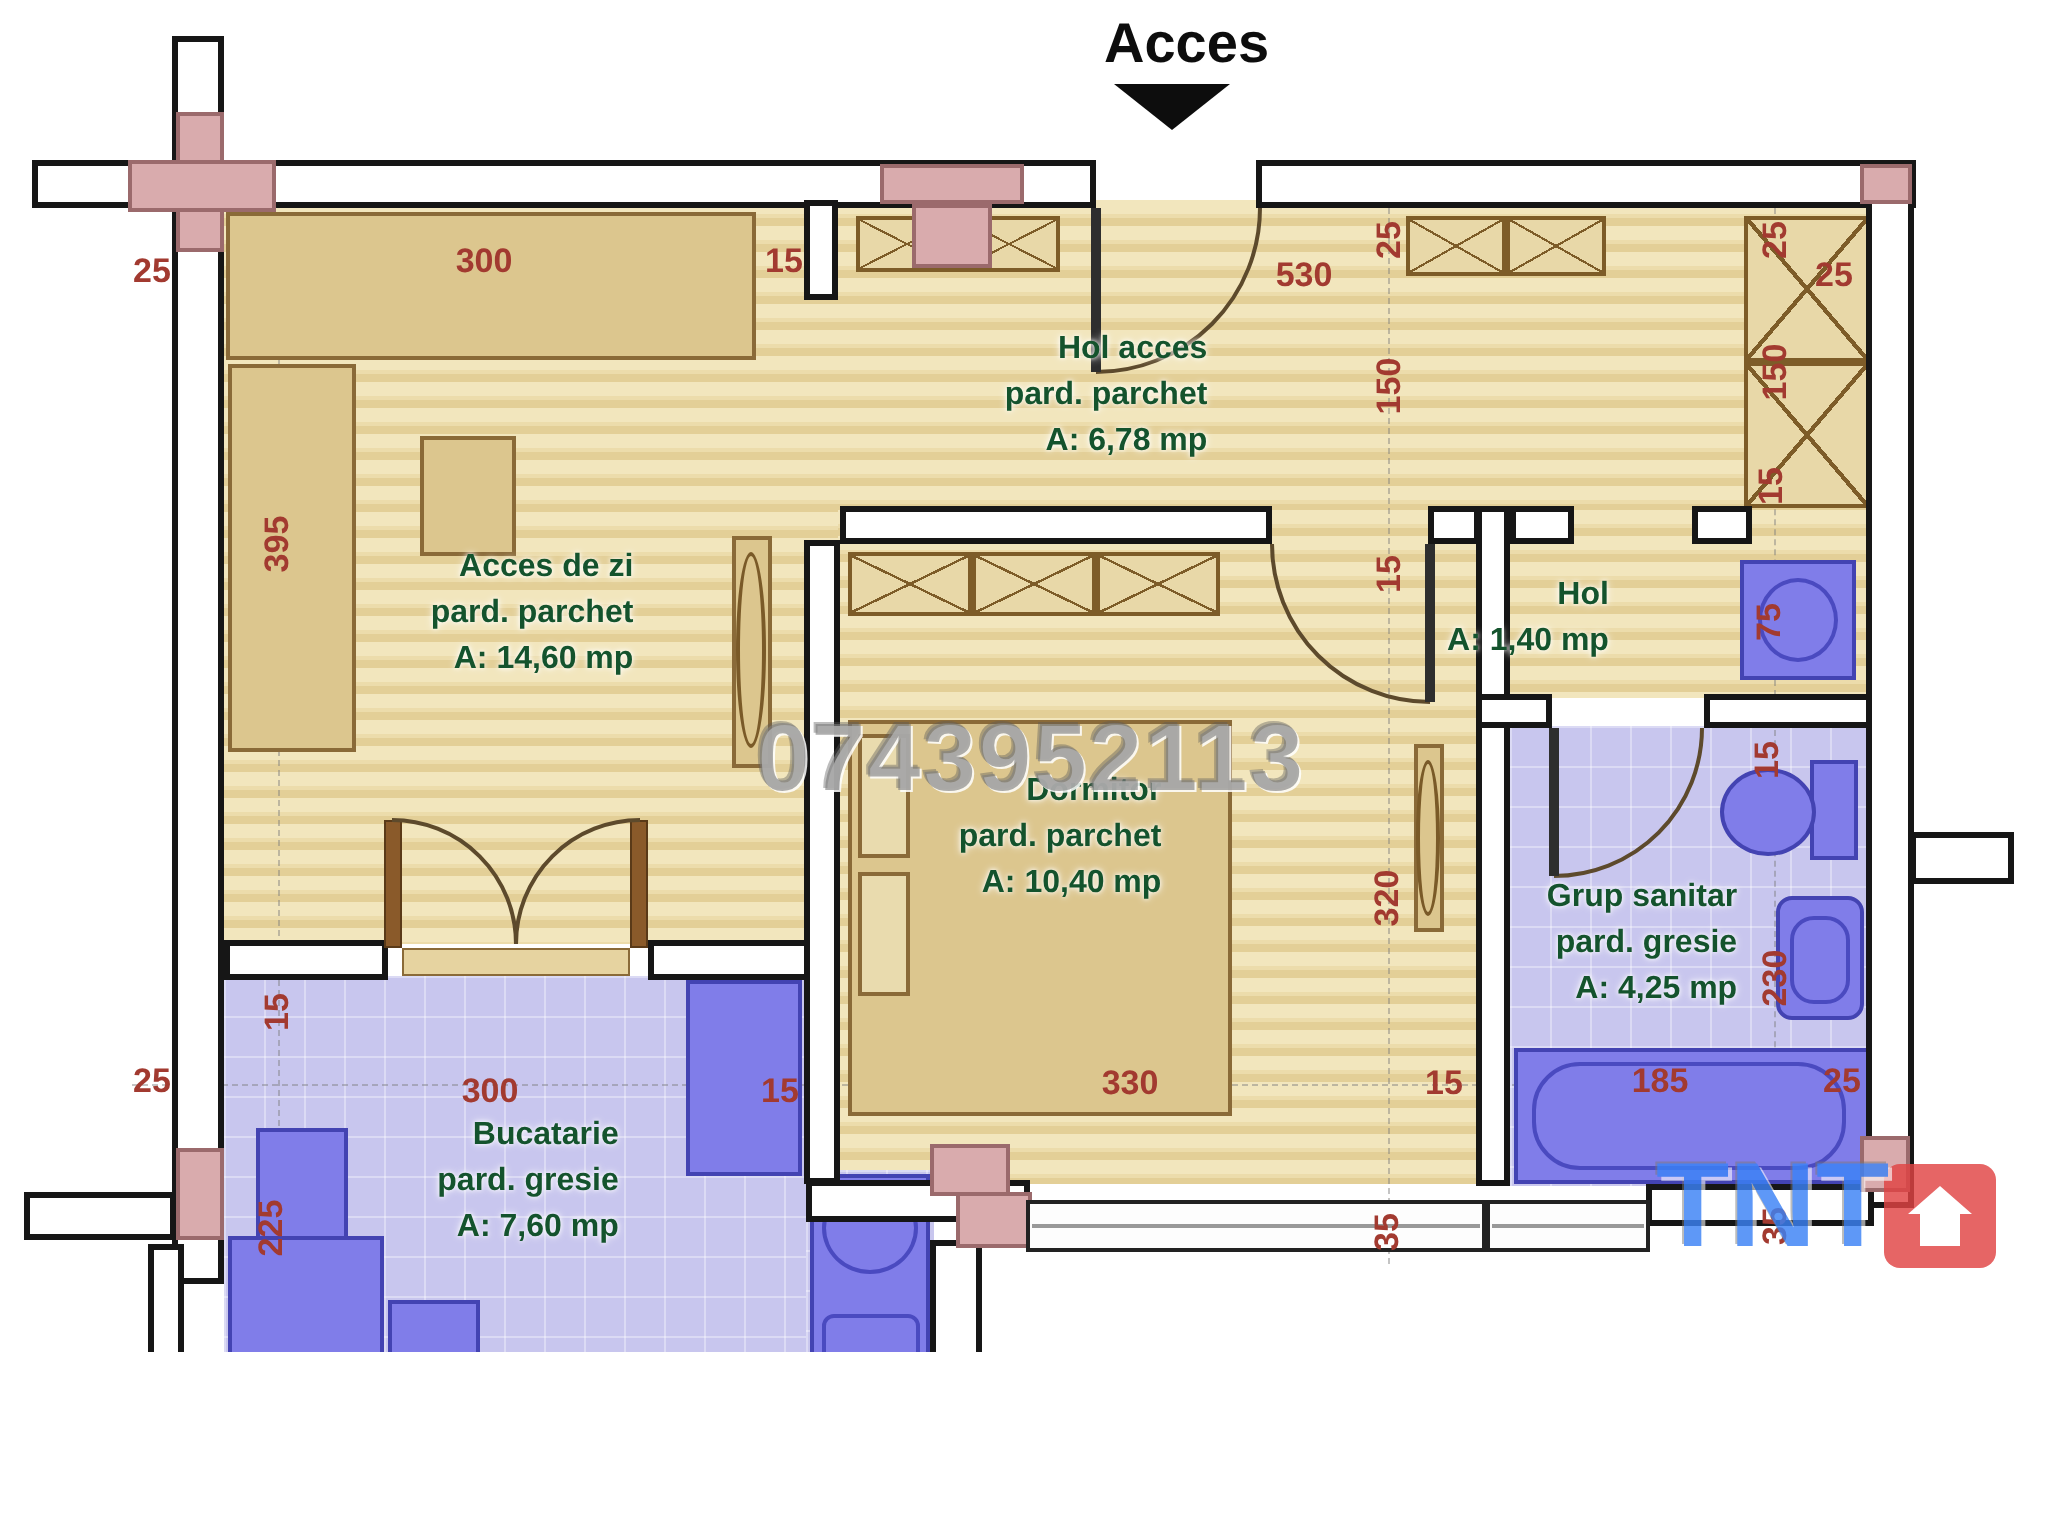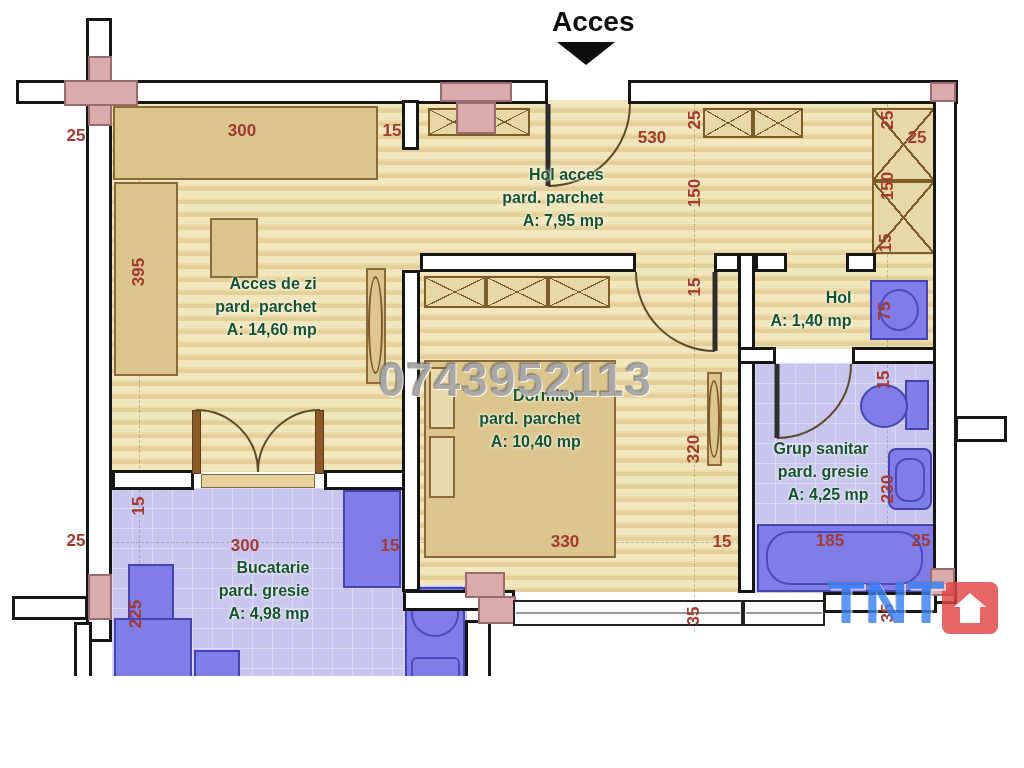--- a/index.html
+++ b/index.html
@@ -216,45 +216,45 @@
       <span class="dim v" style="left: 888px; top: 613px;">35</span>
       <span class="dim" style="left: 292px; top: 687px;">365</span>
       <span class="dim" style="left: 97px; top: 688px;">35</span>
       <span class="dim" style="left: 481px; top: 686px;">35</span>
       <span class="dim v" style="left: 137px; top: 733px;">35</span>
     </div>
   <div>
       <div class="room-label" style="left: 553px; top: 163px;">
         <div>Hol acces</div>
         <div>pard. parchet</div>
-        <div>A: 7,95 mp</div>
+        <div>A: 6,78 mp</div>
       </div>
       <div class="room-label" style="left: 266px; top: 272px;">
         <div>Acces de zi</div>
         <div>pard. parchet</div>
         <div>A: 14,60 mp</div>
       </div>
       <div class="room-label" style="left: 530px; top: 384px;">
         <div>Dormitor</div>
         <div>pard. parchet</div>
         <div>A: 10,40 mp</div>
       </div>
-      <div class="room-label" style="left: 811px; top: 286px;">
+      <div class="room-label" style="left: 764px; top: 286px;">
         <div>Hol</div>
         <div>A: 1,40 mp</div>
       </div>
       <div class="room-label" style="left: 821px; top: 437px;">
         <div>Grup sanitar</div>
         <div>pard. gresie</div>
         <div>A: 4,25 mp</div>
       </div>
       <div class="room-label" style="left: 264px; top: 556px;">
         <div>Bucatarie</div>
         <div>pard. gresie</div>
-        <div>A: 4,98 mp</div>
+        <div>A: 7,60 mp</div>
       </div>
     </div>
 
   <div class="phone-wm">0743952113</div>
   <div class="brand">
     <div class="brand-box">
       <svg width="36" height="34" viewBox="0 0 36 34">
         <path d="M18 2 L34 16 H28 V32 H8 V16 H2 Z" fill="#ffffff"></path>
       </svg>
     </div>

